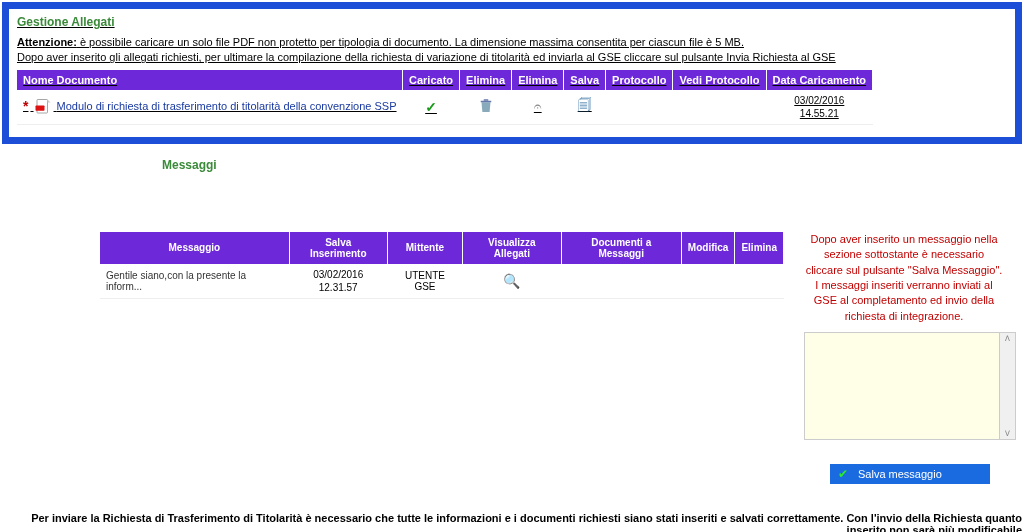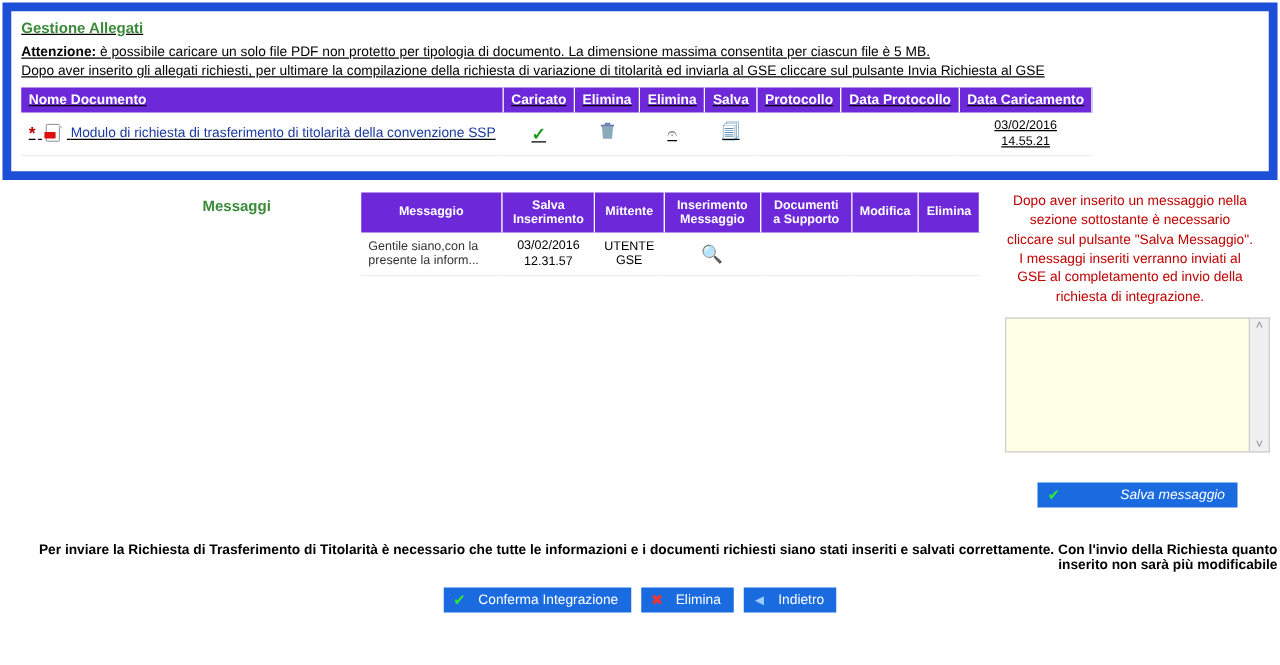--- a/index.html
+++ b/index.html
@@ -22,36 +22,36 @@
   table.grid td.date { color: #000; font-size: 10px; line-height: 1.3; }
   
   .asterisk-inline { color: #c00000; font-weight: bold; font-size: 14px; margin-right: 2px; vertical-align: top; }
   .check-green { color: #1a9a1a; font-weight: bold; font-size: 14px; }
   .trash svg { width: 18px; height: 18px; }
   .clip { color: #888; font-size: 14px; }
   .pageicon { color: #2a6aa0; font-size: 14px; }
   .magnify { color: #2a6aa0; font-size: 14px; }
   .pdf-icon svg { width: 18px; height: 18px; vertical-align: middle; margin-right: 2px; }
   
-  .messaggi-wrap { display: flex; padding: 8px; }
+  .messaggi-wrap { display: flex; flex-direction: column; padding: 8px; gap: 40px; }
   .messaggi-title { color: #3a8a3a; font-weight: bold; font-size: 12px; margin: 4px 0 20px 154px; }
   
   .msg-row { display: flex; gap: 20px; }
-  .msg-left { margin-left: 72px; }
+  .msg-left { margin-left: 92px; }
   .msg-right { flex: 0 0 200px; }
   
   .msg-info-red { color: #c00000; font-size: 11px; text-align: center; width: 200px; margin-bottom: 8px; line-height: 1.4; }
   .msg-textarea { width: 196px; height: 108px; border: 1px solid #ccc; background: #ffffe8; resize: none; font-family: inherit; font-size: 11px; padding: 4px; }
   .msg-scroll { display: flex; }
   .msg-scroll .sbar { width: 16px; height: 108px; background: #f0f0f0; border: 1px solid #ccc; border-left: none; display:flex; flex-direction: column; justify-content: space-between; align-items: center; color: #888; font-size: 10px; }
   
   .btn-blue { display: inline-flex; align-items: center; background: #1a6be0; color: #fff; font-size: 11px; border: 0; padding: 3px 10px 3px 6px; cursor: pointer; gap: 8px; }
   .btn-blue .btn-icon { display: inline-block; width: 14px; text-align: center; font-size: 12px; }
   .btn-blue.salva { width: 160px; justify-content: flex-start; padding-left: 6px; }
-  .btn-blue.salva span.lbl { flex:1; text-align: right; font-style: italic; }
+  .btn-blue.salva span.lbl { flex:1; text-align: left; }
   .btn-row-center { text-align: center; margin-top: 24px; margin-left: 188px; }
   
   table.grid.msg th { font-size: 10px; padding: 5px 6px; }
   table.grid.msg th.m-msg { min-width: 100px; }
   table.grid.msg td { font-size: 10px; }
   table.grid.msg td.msgtext { text-align:left; color: #333; }
   
   .footer-bold { font-size: 11px; font-weight: bold; text-align: right; padding: 20px 2px 6px 2px; }
   .action-row { text-align: center; margin: 6px 0; display: flex; justify-content: center; gap: 8px; }
 </style>
@@ -67,21 +67,21 @@
 
   <table class="grid">
     <thead>
       <tr>
         <th class="nome">Nome Documento</th>
         <th>Caricato</th>
         <th>Elimina</th>
         <th>Elimina</th>
         <th>Salva</th>
         <th>Protocollo</th>
-        <th>Data Protocollo</th>
+        <th>Vedi Protocollo</th>
         <th>Data Caricamento</th>
       </tr>
     </thead>
     <tbody>
       <tr>
         <td class="nome">
           <span class="asterisk-inline">*</span>
           <span class="pdf-icon">
             <svg viewBox="0 0 24 24">
                 <rect x="4" y="2" width="14" height="18" rx="1" fill="#fff" stroke="#888"></rect>
@@ -116,22 +116,22 @@
   <div class="messaggi-title">Messaggi</div>
 
   <div class="msg-row">
     <div class="msg-left">
       <table class="grid msg">
         <thead>
           <tr>
             <th class="m-msg">Messaggio</th>
             <th>Salva Inserimento</th>
             <th>Mittente</th>
-            <th>Inserimento Messaggio</th>
-            <th>Documenti a Supporto</th>
+            <th>Visualizza Allegati</th>
+            <th>Documenti a Messaggi</th>
             <th>Modifica</th>
             <th>Elimina</th>
           </tr>
         </thead>
         <tbody>
           <tr>
             <td class="msgtext">Gentile siano,con la presente la inform...</td>
             <td class="date" style="white-space: pre-line;">03/02/2016
 12.31.57</td>
             <td style="white-space: pre-line;">UTENTE GSE</td>

